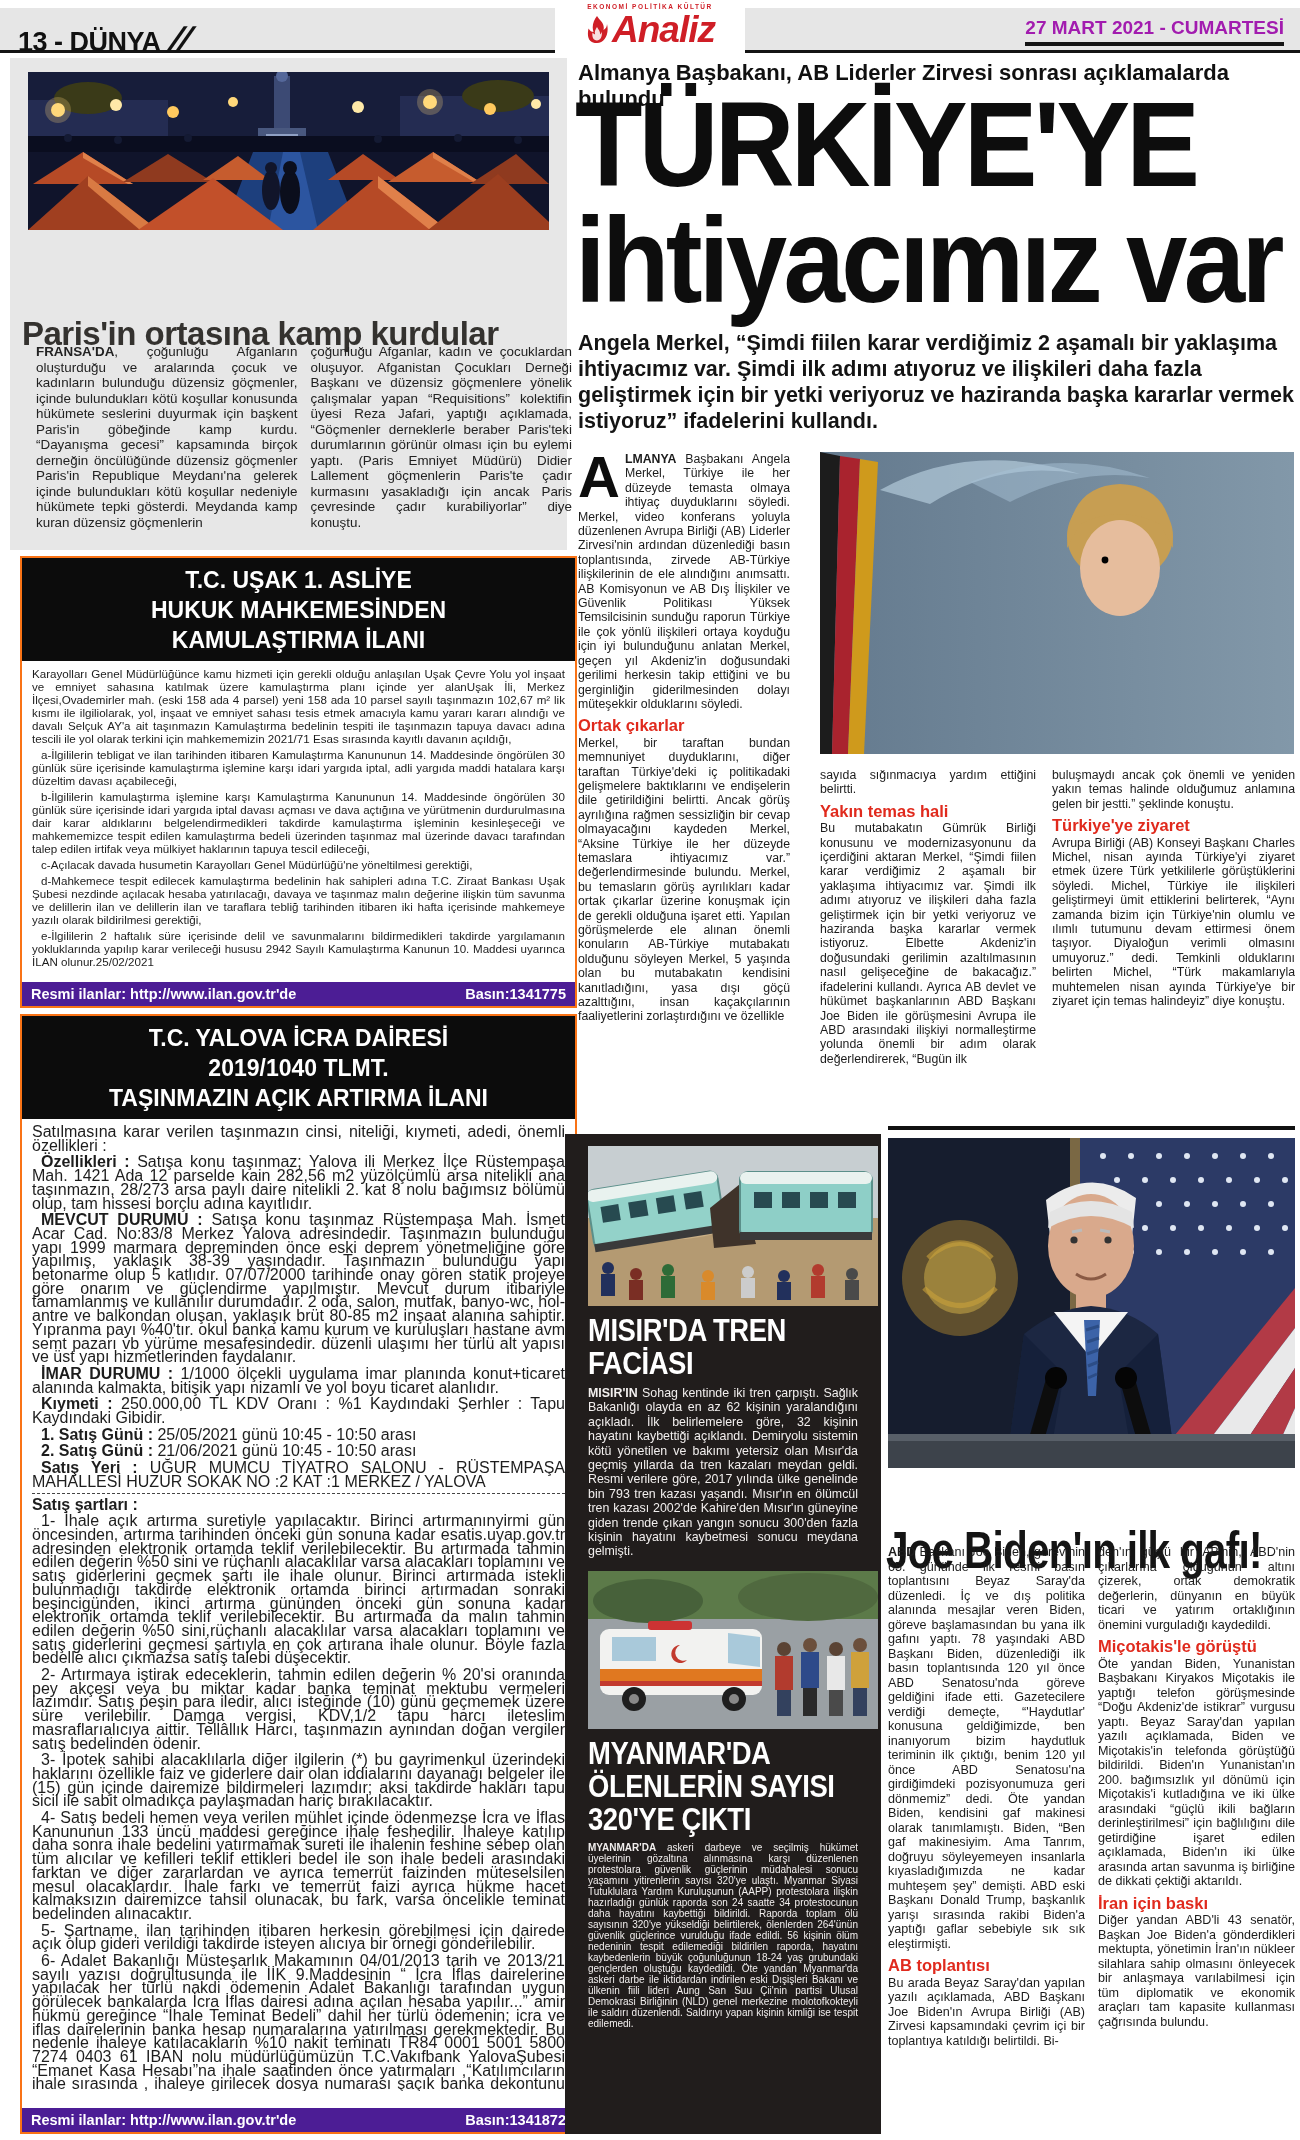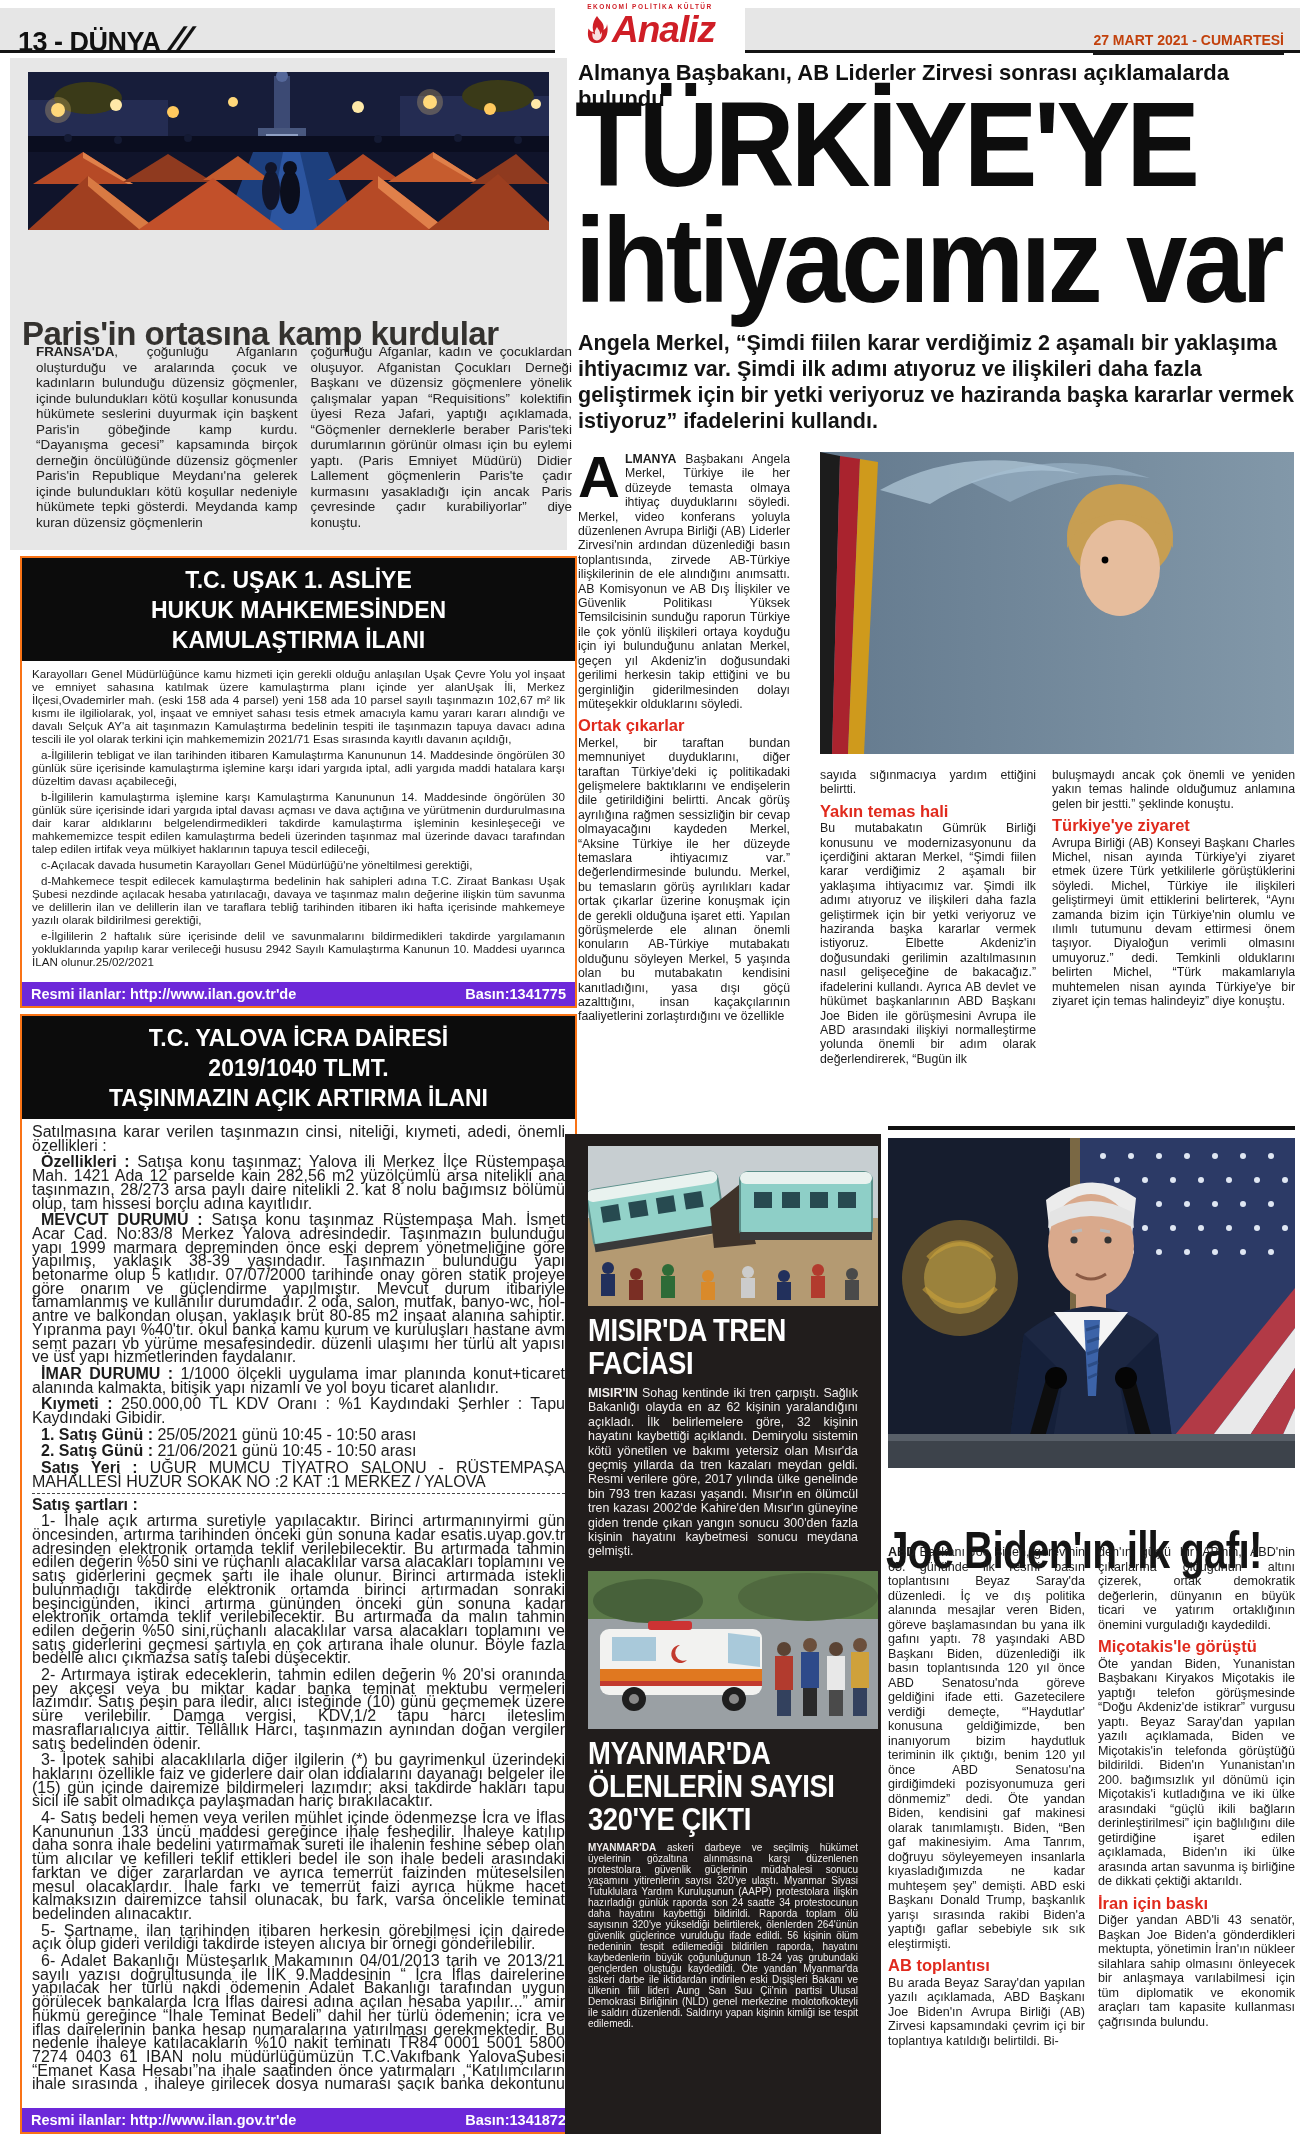--- a/index.html
+++ b/index.html
@@ -7,41 +7,41 @@
         font-family:"Liberation Sans",sans-serif;color:#1d1d1d;}
 
   
   .hband{position:absolute;left:0;top:8px;width:1300px;height:42px;background:#e6e6e6;border-bottom:3px solid #141414;}
   .hleft{position:absolute;left:18px;top:12px;font-size:27px;font-weight:700;color:#111;letter-spacing:-0.5px;}
   .slash{display:inline-block;font-weight:900;font-style:italic;font-size:34px;transform:skewX(-18deg);margin-left:10px;}
   .hlogo{position:absolute;left:555px;top:0;width:190px;height:58px;background:#fff;text-align:center;}
   .tagline{font-size:6.5px;color:#cf1e26;font-weight:700;letter-spacing:1.5px;margin-top:3px;}
   .logorow{display:flex;align-items:center;justify-content:center;gap:3px;}
   .logotext{font-size:37px;font-weight:800;font-style:italic;color:#cf1e26;letter-spacing:-1px;line-height:40px;}
-  .hdate{position:absolute;right:16px;top:24px;font-size:14px;font-weight:700;color:#c2410c;border-bottom:4px solid #141414;padding-bottom:3px;}
+  .hdate{position:absolute;right:16px;top:9px;font-size:19px;font-weight:700;color:#a21caf;border-bottom:4px solid #141414;padding-bottom:3px;}
 
   
   .parisbox{position:absolute;left:10px;top:58px;width:557px;height:492px;background:#e7e7e7;}
   .parisphoto{position:absolute;left:18px;top:14px;}
   .parishead{position:absolute;left:12px;top:230px;width:540px;font-size:33px;font-weight:700;color:#34322f;letter-spacing:-0.5px;}
   .pariscols{position:absolute;left:12px;top:286px;width:536px;height:252px;overflow:hidden;display:flex;gap:13px;margin-left:14px;}
   .pariscols p{margin:0;width:262px;font-size:13.4px;line-height:15.5px;text-align:justify;color:#222;}
 
   
   .notice{position:absolute;left:20px;width:557px;border:2px solid #f97316;box-sizing:border-box;background:#fff;}
   .usak{top:556px;height:452px;}
   .yalova{top:1014px;height:1120px;}
   .nhead{background:#0c0c0c;color:#fff;text-align:center;font-weight:700;font-size:23px;line-height:30px;padding:7px 0 6px;}
   .nbody{padding:6px 10px;text-align:justify;overflow:hidden;}
   .usak .nbody{font-size:11.6px;line-height:13px;height:300px;}
   .yalova .nbody{font-size:16px;line-height:13.7px;height:960px;}
   .nbody p{margin:0 0 3px;text-indent:9px;}
   .nbody .noind{text-indent:0;}
   .dashline{border-top:1.5px dashed #444;margin:4px 0;}
-  .nfoot{position:absolute;left:0;right:0;bottom:0;background:#6d28d9;color:#fff;font-weight:700;font-size:14.5px;
+  .nfoot{position:absolute;left:0;right:0;bottom:0;background:#4c1d95;color:#fff;font-weight:700;font-size:14.5px;
          padding:4px 9px;display:flex;justify-content:space-between;}
 
   
   .kicker{position:absolute;left:578px;top:60px;width:716px;font-size:22px;font-weight:700;color:#101010;}
   .mega{position:absolute;left:575px;width:790px;font-size:120px;font-weight:800;color:#0d0d0d;letter-spacing:-4px;
         white-space:nowrap;transform:scaleX(0.92);transform-origin:left top;line-height:112px;}
   .mega1{top:88px;} .mega2{top:204px;}
   .deck{position:absolute;left:578px;top:330px;width:716px;font-size:21.5px;line-height:26px;font-weight:700;color:#141414;}
   .mcol{position:absolute;overflow:hidden;font-size:12.3px;line-height:14.4px;text-align:justify;color:#1c1c1c;}
   .mcol p{margin:0 0 2px;}

